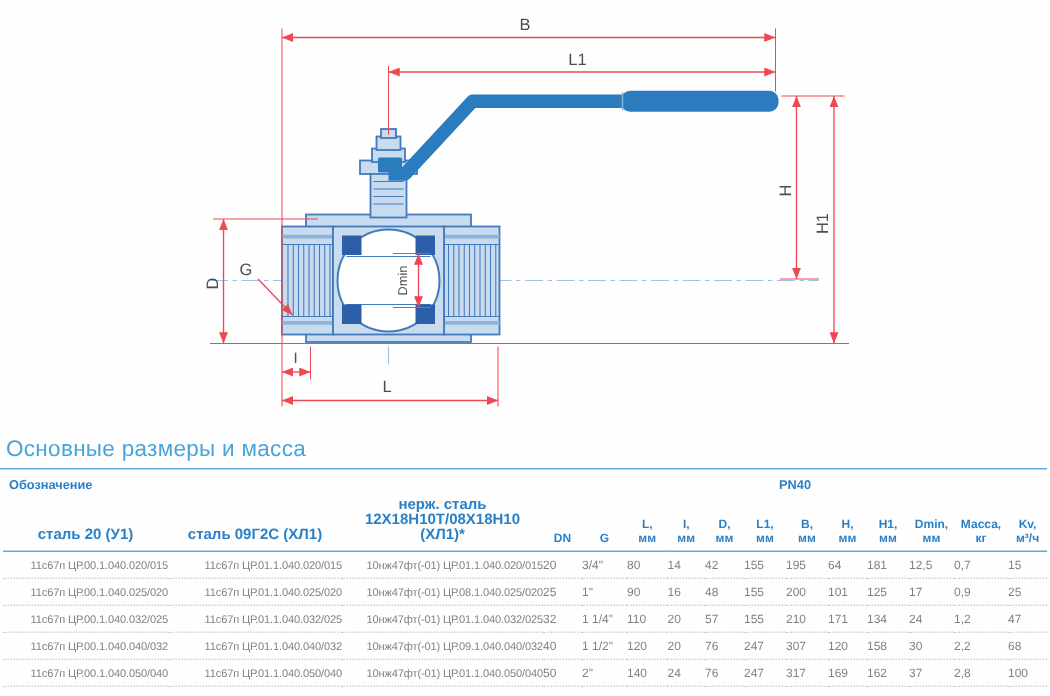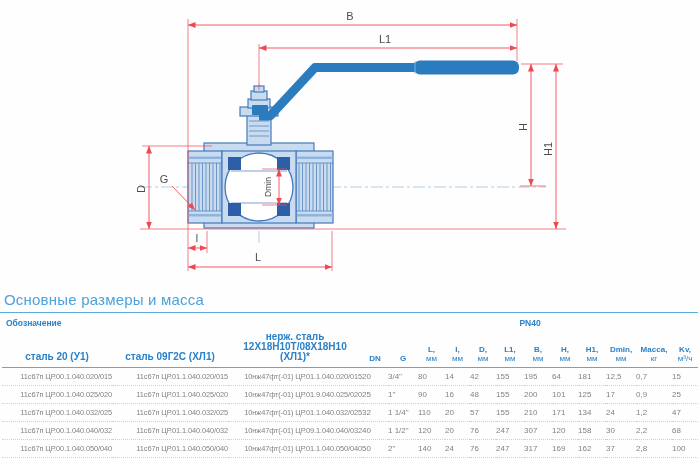--- a/index.html
+++ b/index.html
@@ -11,21 +11,21 @@
   .rule{border:0;border-top:1px solid #5aaadd;margin:4px 0 0 0;width:698px;}
   table{border-collapse:collapse;table-layout:fixed;width:696px;margin-left:2px;}
   thead th{color:#2a80c6;text-align:center;font-weight:bold;padding:0;}
   thead tr.group-row{height:19px;}
   thead tr.sub-row{height:35px;border-bottom:1px solid #5aaadd;}
   th.designation-h{text-align:left;font-size:8.5px;padding-left:4px;vertical-align:middle;}
   th.pn-h{font-size:8.5px;vertical-align:middle;}
   th.material{font-size:10px;font-weight:bold;text-align:center;vertical-align:bottom;
               padding:0 2px 5px 2px;line-height:10px;white-space:pre-line;}
   th.dim{font-size:8px;vertical-align:bottom;padding-bottom:4px;line-height:9px;}
-  th.dim .unit{font-weight:normal;}
+  th.dim .unit{font-weight:bold;}
   tbody tr{height:18px;border-bottom:1px dotted #cfcfcf;}
   tbody td{color:#7f8285;padding:0;}
   td.des{font-size:7.4px;text-align:right;padding-left:4px;letter-spacing:-.1px;white-space:nowrap;}
   td.num{font-size:8px;}
   text{fill:#4d4d4f;font-family:"Liberation Sans",sans-serif;}
   .dimline{stroke:#ee4953;stroke-width:.9;fill:none;}
   .extline{stroke:#ee4953;stroke-width:.7;fill:none;}
   .cline{stroke:#9fc3e5;stroke-width:.8;fill:none;stroke-dasharray:12 3 3 3;}
   .bodyfill{fill:#c9dcef;stroke:#4379bd;stroke-width:1.2;}
   .detail{stroke:#4379bd;stroke-width:.7;fill:none;}
@@ -228,21 +228,21 @@
           <td class="num">195</td>
           <td class="num">64</td>
           <td class="num">181</td>
           <td class="num">12,5</td>
           <td class="num">0,7</td>
           <td class="num">15</td>
         </tr>
         <tr>
           <td class="des">11с67п ЦР.00.1.040.025/020</td>
           <td class="des">11с67п ЦР.01.1.040.025/020</td>
-          <td class="des">10нж47фт(-01) ЦР.01.9.040.025/020</td>
+          <td class="des">10нж47фт(-01) ЦР.08.1.040.025/020</td>
           <td class="num">25</td>
           <td class="num">1"</td>
           <td class="num">90</td>
           <td class="num">16</td>
           <td class="num">48</td>
           <td class="num">155</td>
           <td class="num">200</td>
           <td class="num">101</td>
           <td class="num">125</td>
           <td class="num">17</td>

